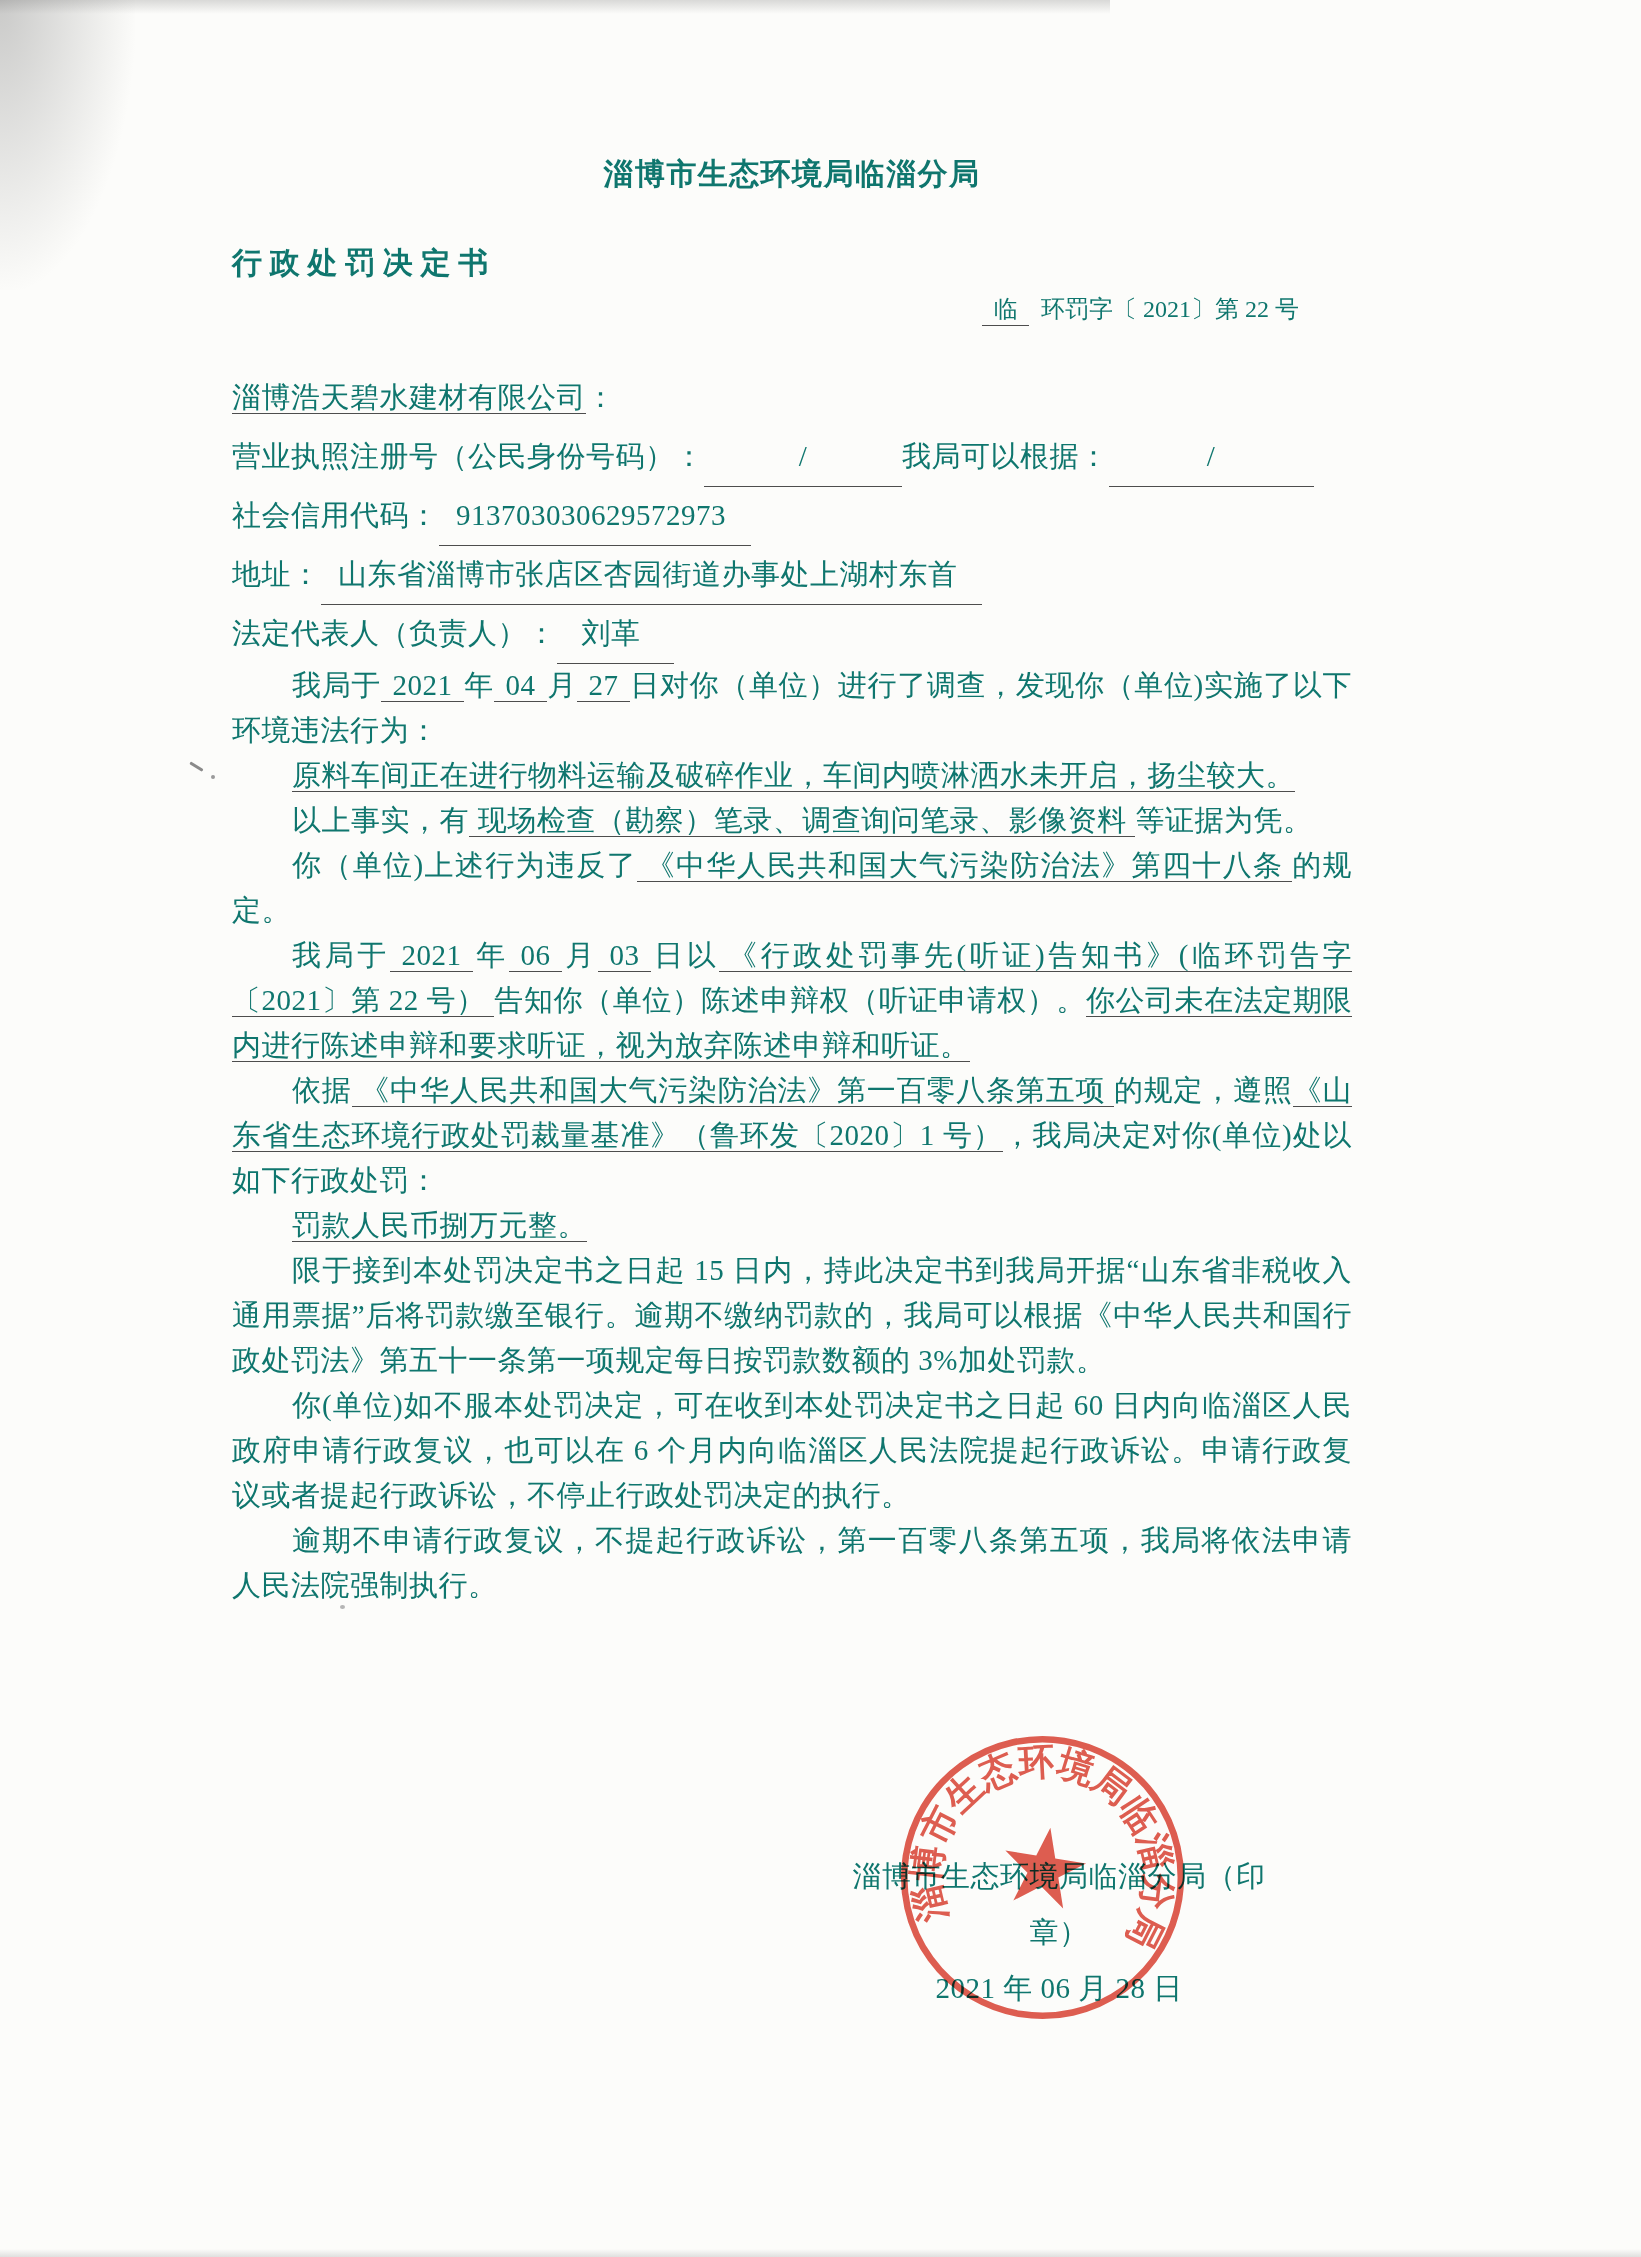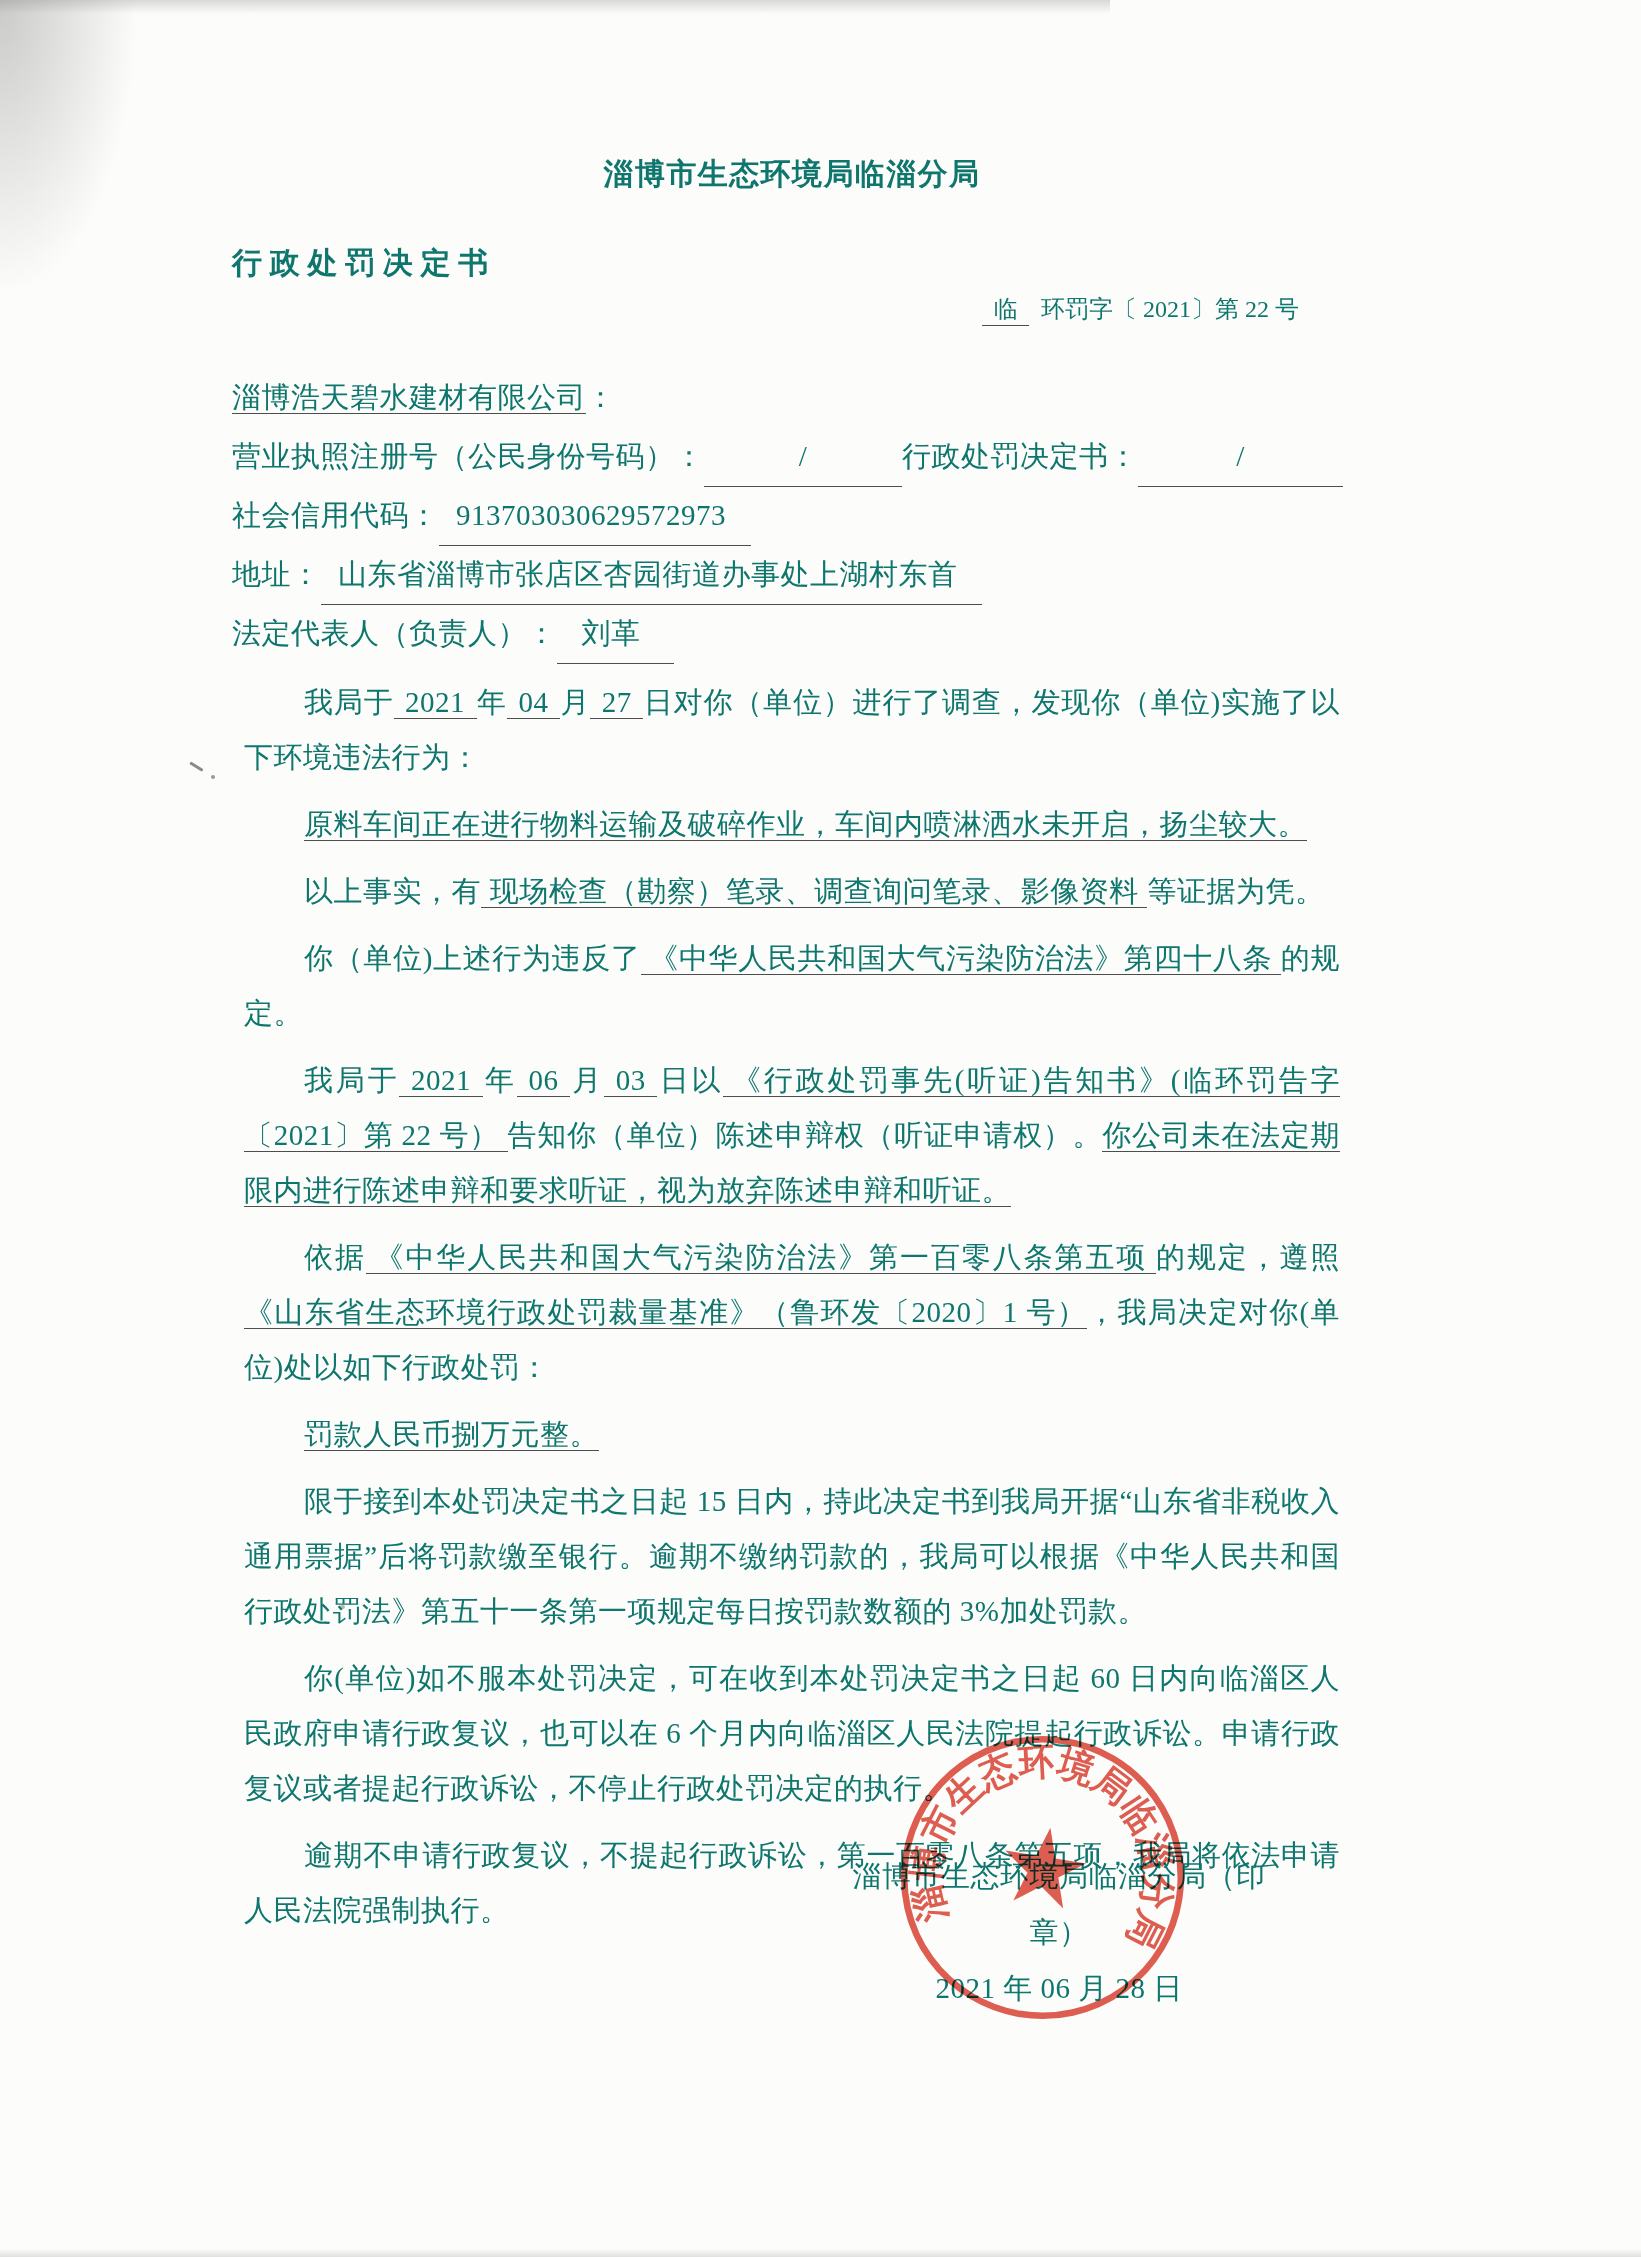--- a/index.html
+++ b/index.html
@@ -56,21 +56,21 @@
     position: absolute; left: 232px; top: 368px; width: 1120px;
     font-size: 29px; letter-spacing: 0.5px;
   }
   .fline { height: 59px; line-height: 59px; white-space: nowrap; }
   .blank1 { display: inline-block; width: 198px; text-align: center; }
   .blank2 { display: inline-block; width: 205px; text-align: center; }
   .val-pad   { display: inline-block; padding: 0 25px 0 17.4px; }
   .val-pad-s { display: inline-block; padding: 0 33px 0 25px; }
 
   .bodytext p {
-    margin: 12px; line-height: 55px; text-align: justify; text-indent: 60px;
+    margin: 0; line-height: 45px; text-align: justify; text-indent: 60px;
   }
   .num { padding: 0 11.6px; }
   .pad { padding: 0 8.7px; }
 
   .signature {
     position: absolute; left: 828px; top: 1848px; width: 462px;
     font-size: 29px; line-height: 56px; text-align: center;
     letter-spacing: 0.5px;
   }
   .seal {
@@ -96,21 +96,21 @@
 
   <h1 class="title">淄博市生态环境局临淄分局</h1>
   <h2 class="subtitle">行政处罚决定书</h2>
 
   <div class="docno"><span class="u docno-region">临</span><span>环罚字〔 2021〕第 22 号</span></div>
 
   <div class="content">
 
     <div class="fline"><span class="u">淄博浩天碧水建材有限公司</span><span>：</span></div>
 
-    <div class="fline"><span>营业执照注册号（公民身份号码）：</span><span class="u blank1">/</span><span>行政处罚决定书：</span><span class="u blank2">/</span></div>
+    <div class="fline"><span>营业执照注册号（公民身份号码）：</span><span class="u blank1">/</span><span>我局可以根据：</span><span class="u blank2">/</span></div>
 
     <div class="fline"><span>社会信用代码：</span><span class="u val-pad">913703030629572973</span></div>
 
     <div class="fline"><span>地址：</span><span class="u val-pad">山东省淄博市张店区杏园街道办事处上湖村东首</span></div>
 
     <div class="fline"><span>法定代表人（负责人）：</span><span class="u val-pad-s">刘革</span></div>
 
     <div class="bodytext">
 
       <p><span>我局于</span><span class="u num">2021</span><span>年</span><span class="u num">04</span><span>月</span><span class="u num">27</span><span>日对你（单位）进行了调查，发现你（单位)实施了以下环境违法行为：</span></p>

